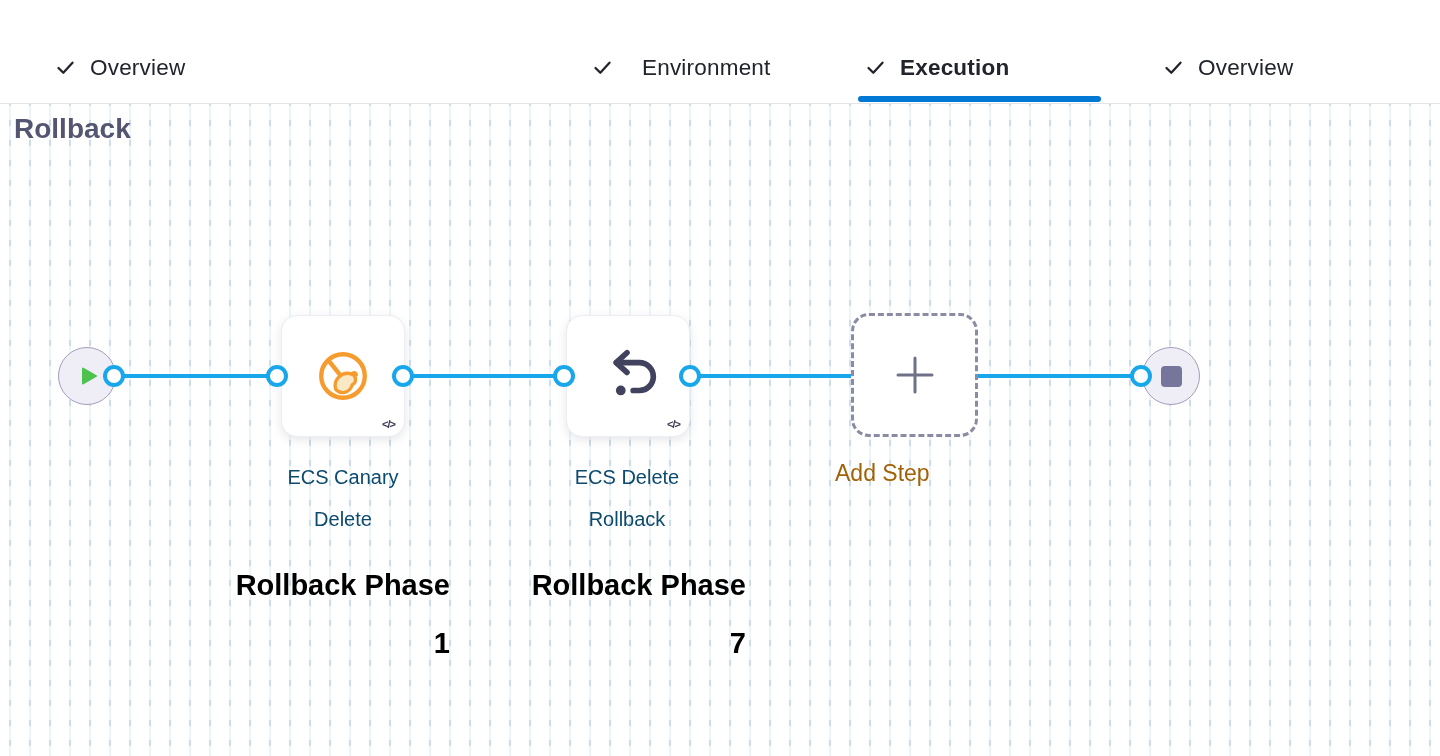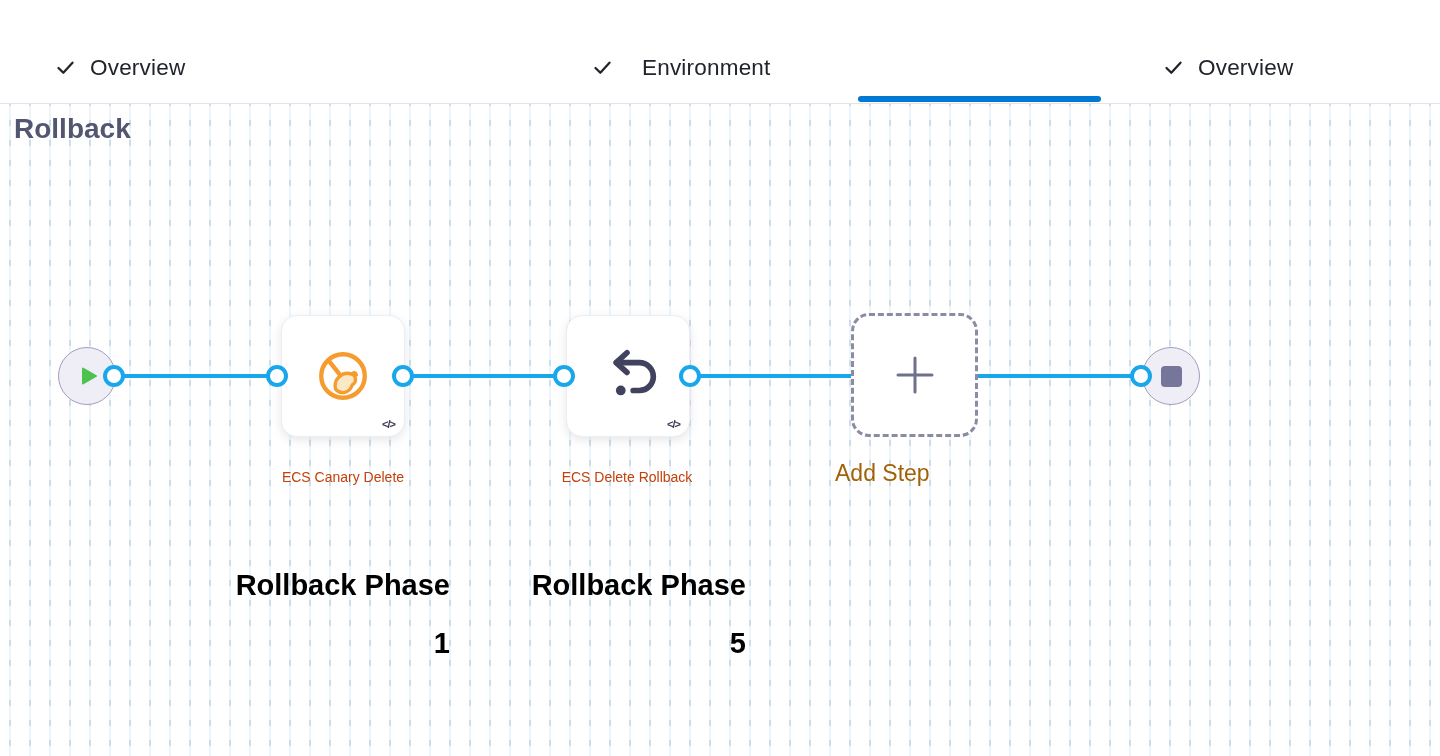--- a/index.html
+++ b/index.html
@@ -54,21 +54,21 @@
   .code-badge { position: absolute; right: 9px; bottom: 6px; font-size: 11px; font-weight: 700;
     color: #3b3c52; letter-spacing: -1px; }
 
   
   .add-step { position: absolute; left: 851px; top: 240px; width: 127px; height: 124px;
     background: #fff; border: 3px dashed #8b8ca3; border-radius: 18px; z-index: 3;
     display: flex; align-items: center; justify-content: center; cursor: pointer; }
 
   
   .node-label { position: absolute; top: 383px; width: 160px; text-align: center;
-    font-size: 14px; line-height: 42px; color: #c2410c; z-index: 2; }
+    font-size: 20px; line-height: 42px; color: #0c4a6e; z-index: 2; }
   .label-1 { left: 263px; }
   .label-2 { left: 547px; }
   .add-step-label { position: absolute; left: 835px; top: 387px; width: 160px;
     text-align: left; font-size: 23px; color: #a16207; z-index: 2; }
 
   
   .annotation { position: absolute; top: 483px; width: 230px; text-align: right;
     font-size: 29px; font-weight: 700; color: #000; line-height: 58px; z-index: 5; }
   .ann-1 { left: 220px; }
   .ann-2 { left: 516px; }
@@ -86,20 +86,26 @@
   </div>
 
 
   <div class="tab tab-environment">
     <svg width="21" height="21" viewBox="0 0 24 24">
         <path d="M4 12.5 L9.5 18 L20 6.5" stroke="#23242b" stroke-width="2.6" fill="none" stroke-linecap="round" stroke-linejoin="round"></path>
       </svg>
     <span class="tab-label">Environment</span>
   </div>
 
+  <div class="tab tab-execution active">
+    <svg width="21" height="21" viewBox="0 0 24 24">
+        <path d="M4 12.5 L9.5 18 L20 6.5" stroke="#23242b" stroke-width="2.6" fill="none" stroke-linecap="round" stroke-linejoin="round"></path>
+      </svg>
+    <span class="tab-label">Execution</span>
+  </div>
 
   <div class="tab tab-advanced">
     <svg width="21" height="21" viewBox="0 0 24 24">
         <path d="M4 12.5 L9.5 18 L20 6.5" stroke="#23242b" stroke-width="2.6" fill="none" stroke-linecap="round" stroke-linejoin="round"></path>
       </svg>
     <span class="tab-label">Overview</span>
   </div>
 
   <div class="tab-underline"></div>
 </header>
@@ -163,15 +169,15 @@
 
   <div class="round-node end-node">
     <div class="stop-glyph"></div>
   </div>
 
   <div class="node-label label-1">ECS Canary Delete</div>
   <div class="node-label label-2">ECS Delete Rollback</div>
   <div class="add-step-label">Add Step</div>
 
   <div class="annotation ann-1">Rollback Phase 1</div>
-  <div class="annotation ann-2">Rollback Phase 5</div>
+  <div class="annotation ann-2">Rollback Phase 7</div>
 
 </div>
 
 </body></html>

